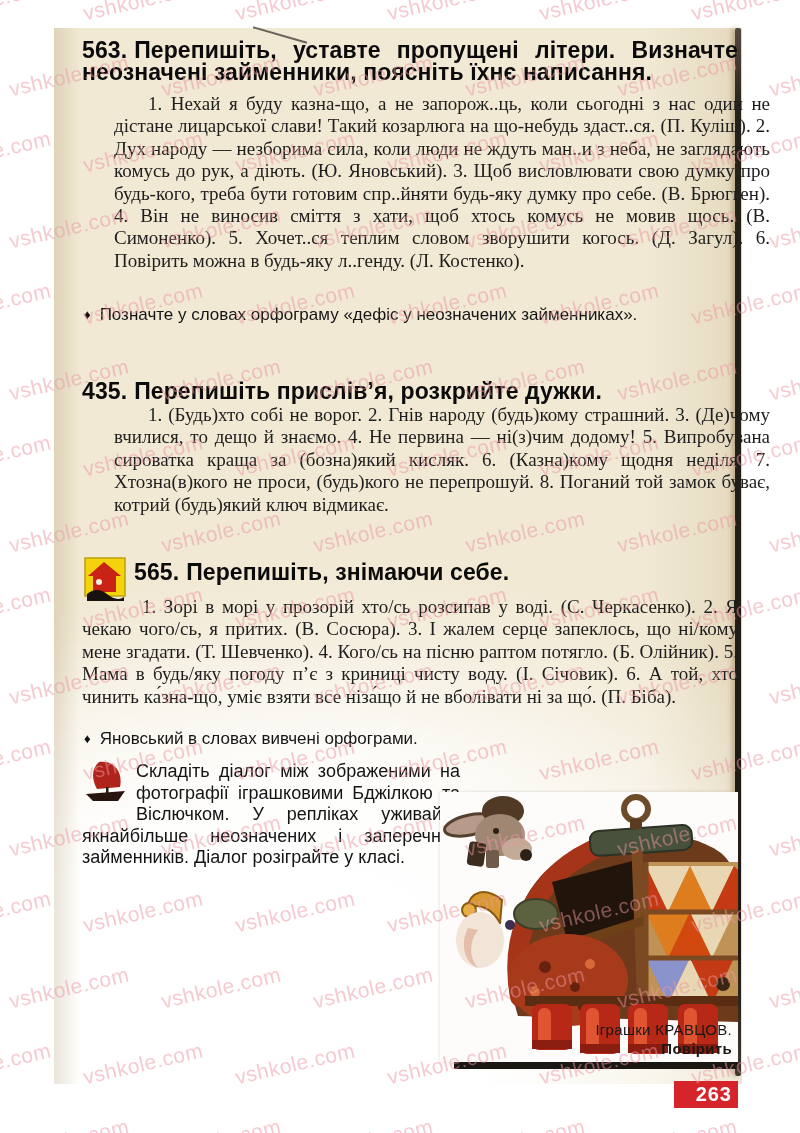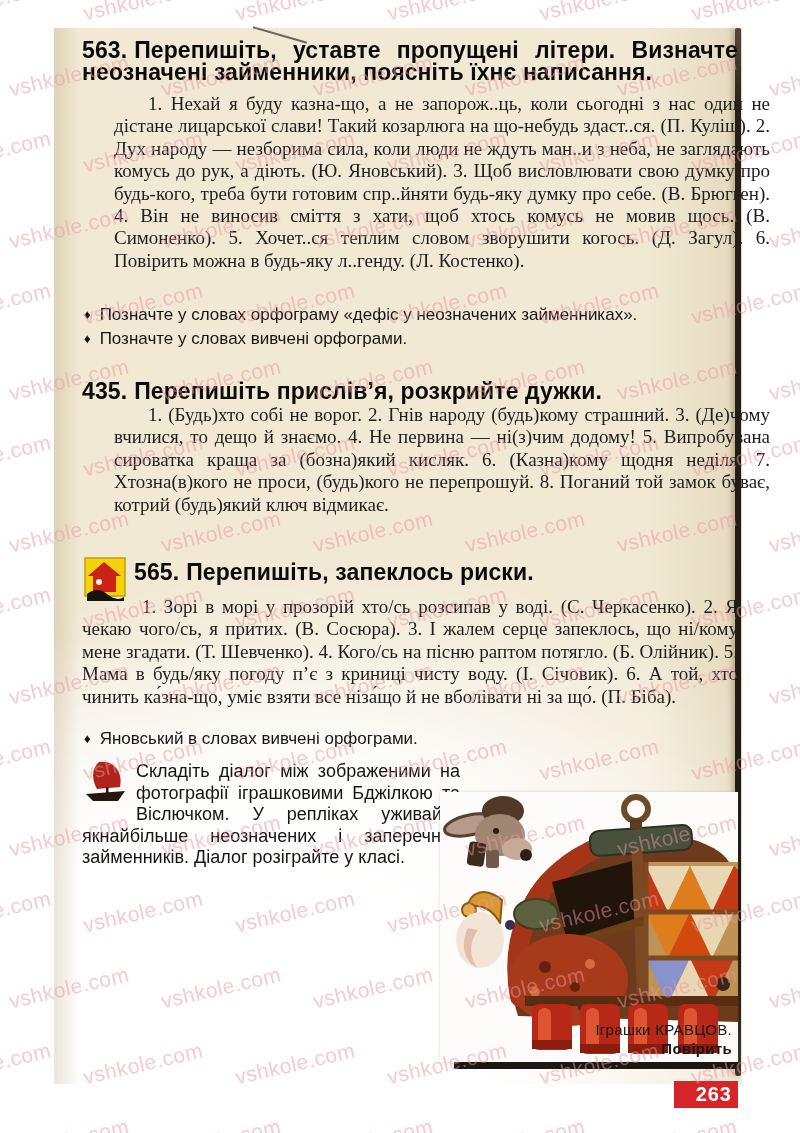--- a/index.html
+++ b/index.html
@@ -100,43 +100,40 @@
 <div class="abs ex-heading z10" style="left:82px;top:40px;width:656px;">
   <span class="ex-num">563.</span><span>Перепишіть, уставте пропущені літери. Визначте неозначені займенники, поясніть їхнє написання.</span>
 </div>
 <div class="abs body-text indent1 z10" style="left:82px;top:93px;width:656px;">
   <span>1. Нехай я буду казна-що, а не запорож..ць, коли сьогодні з нас один не дістане лицарської слави! Такий козарлюга на що-небудь здаст..ся. (П. Куліш). 2. Дух народу — незборима сила, коли люди не ждуть ман..и з неба, не заглядають комусь до рук, а діють. (Ю. Яновський). 3. Щоб висловлювати свою думку про будь-кого, треба бути готовим спр..йняти будь-яку думку про себе. (В. Брюгген). 4. Він не виносив сміття з хати, щоб хтось комусь не мовив щось. (В. Симоненко). 5. Хочет..ся теплим словом зворушити когось. (Д. Загул). 6. Повірить можна в будь-яку л..генду. (Л. Костенко).</span>
 </div>
 <div class="abs z10" style="left:84px;top:303px;width:652px;">
   <div class="task-line">
     <span class="diamond">♦</span><span>Позначте у словах орфограму «дефіс у неозначених займенниках».</span>
   </div>
-  <div class="task-line">
-    <span class="diamond">♦</span><span>Позначте у словах вивчені орфограми.</span>
-  </div>
 </div>
 
 <div class="abs ex-heading z10" style="left:82px;top:381px;width:656px;">
   <span class="ex-num">435.</span><span>Перепишіть прислів’я, розкрийте дужки.</span>
 </div>
 <div class="abs body-text indent1 z10" style="left:82px;top:404px;width:656px;">
   <span>1. (Будь)хто собі не ворог. 2. Гнів народу (будь)кому страшний. 3. (Де)чому вчилися, то дещо й знаємо. 4. Не первина — ні(з)чим додому! 5. Випробувана сироватка краща за (бозна)який кисляк. 6. (Казна)кому щодня неділя. 7. Хтозна(в)кого не проси, (будь)кого не перепрошуй. 8. Поганий той замок буває, котрий (будь)який ключ відмикає.</span>
 </div>
 
 <div class="abs icon-box z10" style="left:84px;top:557px;">
   <svg width="42" height="44" viewBox="0 0 42 44">
     <rect x="1" y="1" width="40" height="38" fill="#f4d20c" stroke="#bba10c" stroke-width="1.5"></rect>
     <polygon points="20,5 37,19 4,19" fill="#c92315"></polygon>
     <rect x="9" y="18" width="23" height="17" fill="#c92315"></rect>
     <circle cx="15" cy="25" r="3" fill="#f6efdd"></circle>
     <path d="M3,37 Q13,29 23,37 Q33,45 40,40 L40,44 L3,44 Z" fill="#17120e"></path>
   </svg>
 </div>
 <div class="abs ex-heading z10" style="left:134px;top:562px;width:540px;">
-  <span class="ex-num">565.</span><span>Перепишіть, запеклось риски.</span>
+  <span class="ex-num">565.</span><span>Перепишіть, знімаючи себе.</span>
 </div>
 <div class="abs body-text indent2 z10" style="left:82px;top:596px;width:656px;">
   <span>1. Зорі в морі у прозорій хто/сь розсипав у воді. (С. Черкасенко). 2. Я чекаю чого/сь, я притих. (В. Сосюра). 3. І жалем серце запеклось, що ні/кому мене згадати. (Т. Шевченко). 4. Кого/сь на пісню раптом потягло. (Б. Олійник). 5. Мама в будь/яку погоду п’є з криниці чисту воду. (І. Січовик). 6. А той, хто чинить ка́зна-що, уміє взяти все ніза́що й не вболівати ні за що́. (П. Біба).</span>
 </div>
 <div class="abs z10" style="left:84px;top:727px;width:652px;">
   <div class="task-line">
     <span class="diamond">♦</span><span>Яновський в словах вивчені орфограми.</span>
   </div>
 </div>
 

